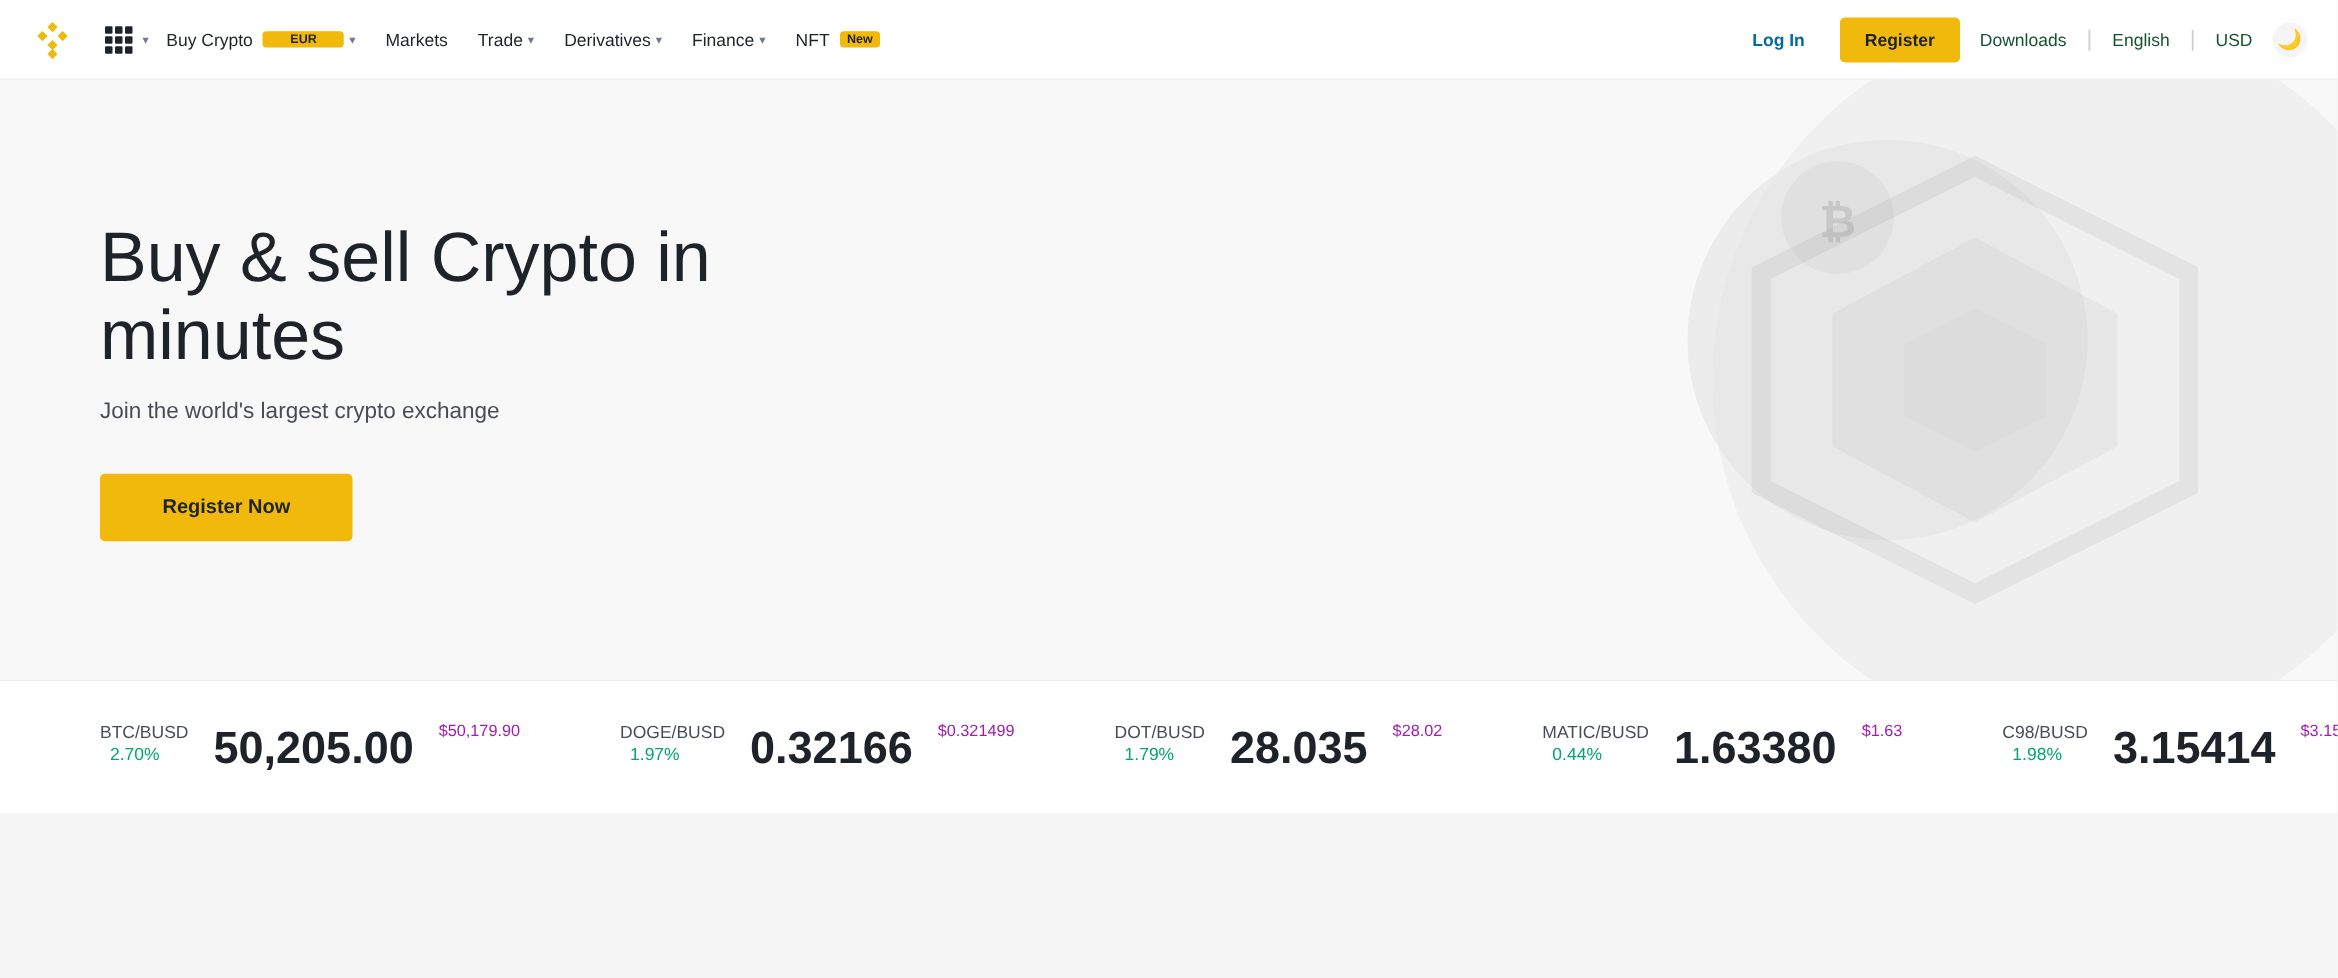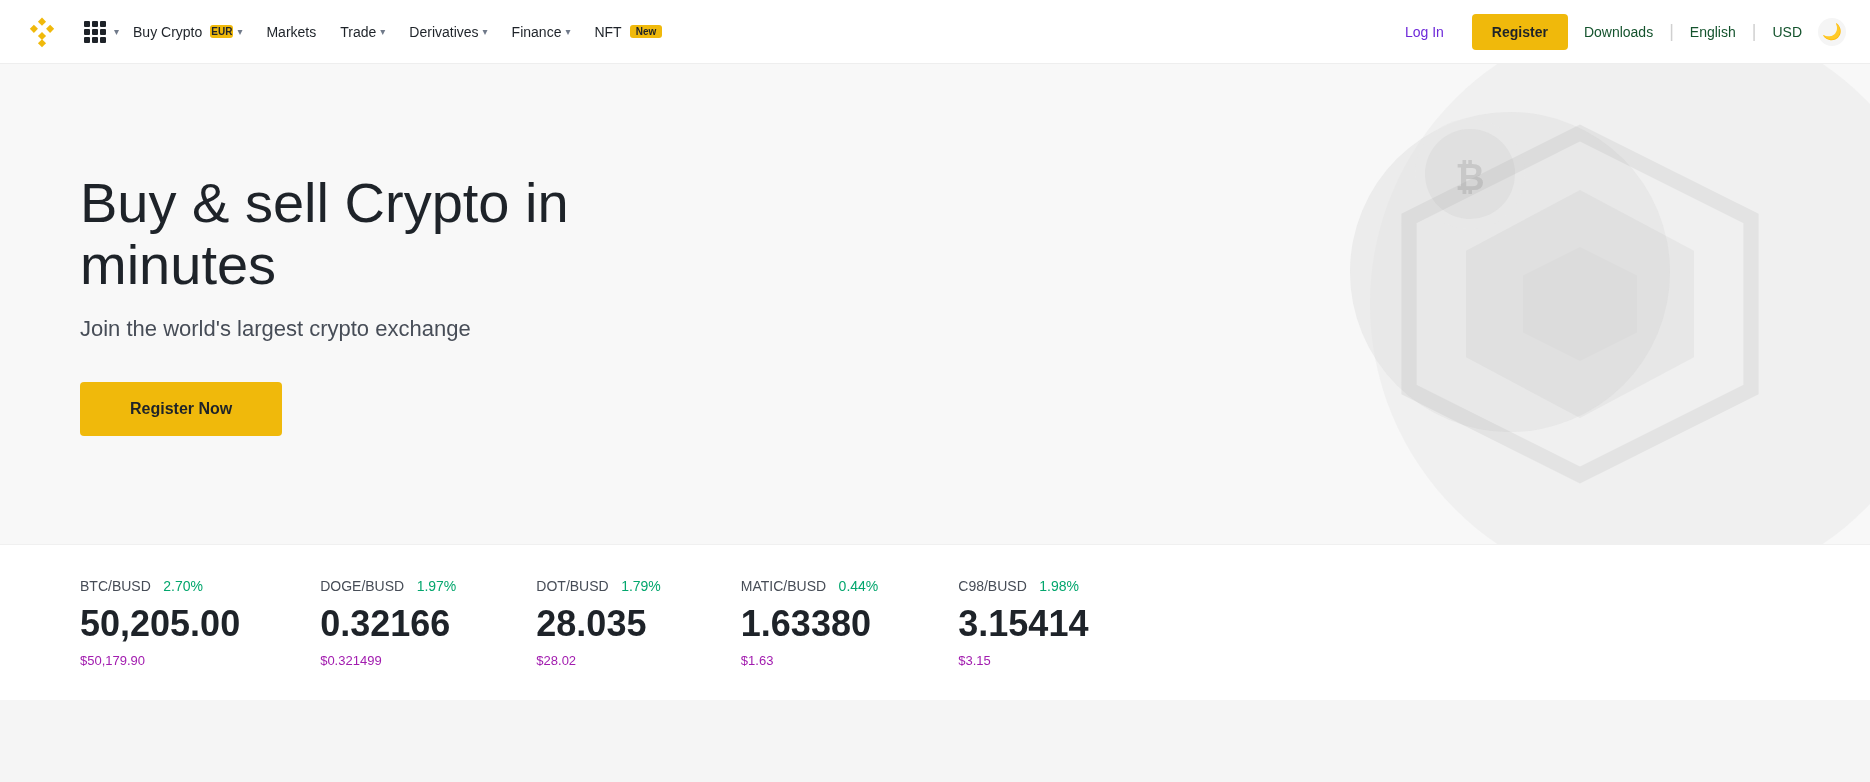--- a/index.html
+++ b/index.html
@@ -42,21 +42,21 @@
       color: #1e2329;
       cursor: pointer;
       white-space: nowrap;
       font-weight: 500;
     }
     .nav-badge {
       background: #f0b90b;
       color: #1e2329;
       font-size: 10px;
       font-weight: 700;
-      padding: 1px 1px;
+      padding: 1px 22px;
       border-radius: 3px;
       margin-left: 4px;
     }
     .nav-badge-new {
       background: #f0b90b;
       color: #1e2329;
       font-size: 10px;
       font-weight: 700;
       padding: 1px 6px;
       border-radius: 3px;
@@ -66,25 +66,25 @@
       font-size: 10px;
       color: #707a8a;
     }
     .nav-right {
       display: flex;
       align-items: center;
       gap: 16px;
     }
     .btn-login {
       font-size: 14px;
-      color: #6d28d9;
+      color: #0369a1;
       background: none;
       border: none;
       cursor: pointer;
-      font-weight: 400;
+      font-weight: 700;
       padding: 8px 12px;
     }
     .btn-register {
       background: #f0b90b;
       color: #1e2329;
       border: none;
       padding: 10px 20px;
       font-size: 14px;
       font-weight: 600;
       border-radius: 4px;
@@ -138,21 +138,21 @@
       z-index: 2;
     }
     .hero-title {
       font-size: 56px;
       font-weight: 400;
       color: #1e2329;
       line-height: 1.1;
       margin-bottom: 20px;
     }
     .hero-subtitle {
-      font-size: 22px;
+      font-size: 18px;
       color: #474d57;
       margin-bottom: 40px;
       font-weight: 400;
     }
     .btn-register-now {
       background: #f0b90b;
       color: #1e2329;
       border: none;
       padding: 18px 50px;
       font-size: 16px;
@@ -207,22 +207,21 @@
     
     .ticker {
       background: #fff;
       padding: 32px 80px;
       display: flex;
       gap: 80px;
       border-top: 1px solid #f0f0f0;
     }
     .ticker-item {
       display: flex;
-      flex-direction: column;
-      gap: 8px;
+      gap: 20px;
     }
     .ticker-pair {
       font-size: 14px;
       color: #474d57;
       font-weight: 500;
     }
     .ticker-change-positive {
       font-size: 14px;
       color: #03a66d;
       font-weight: 500;

